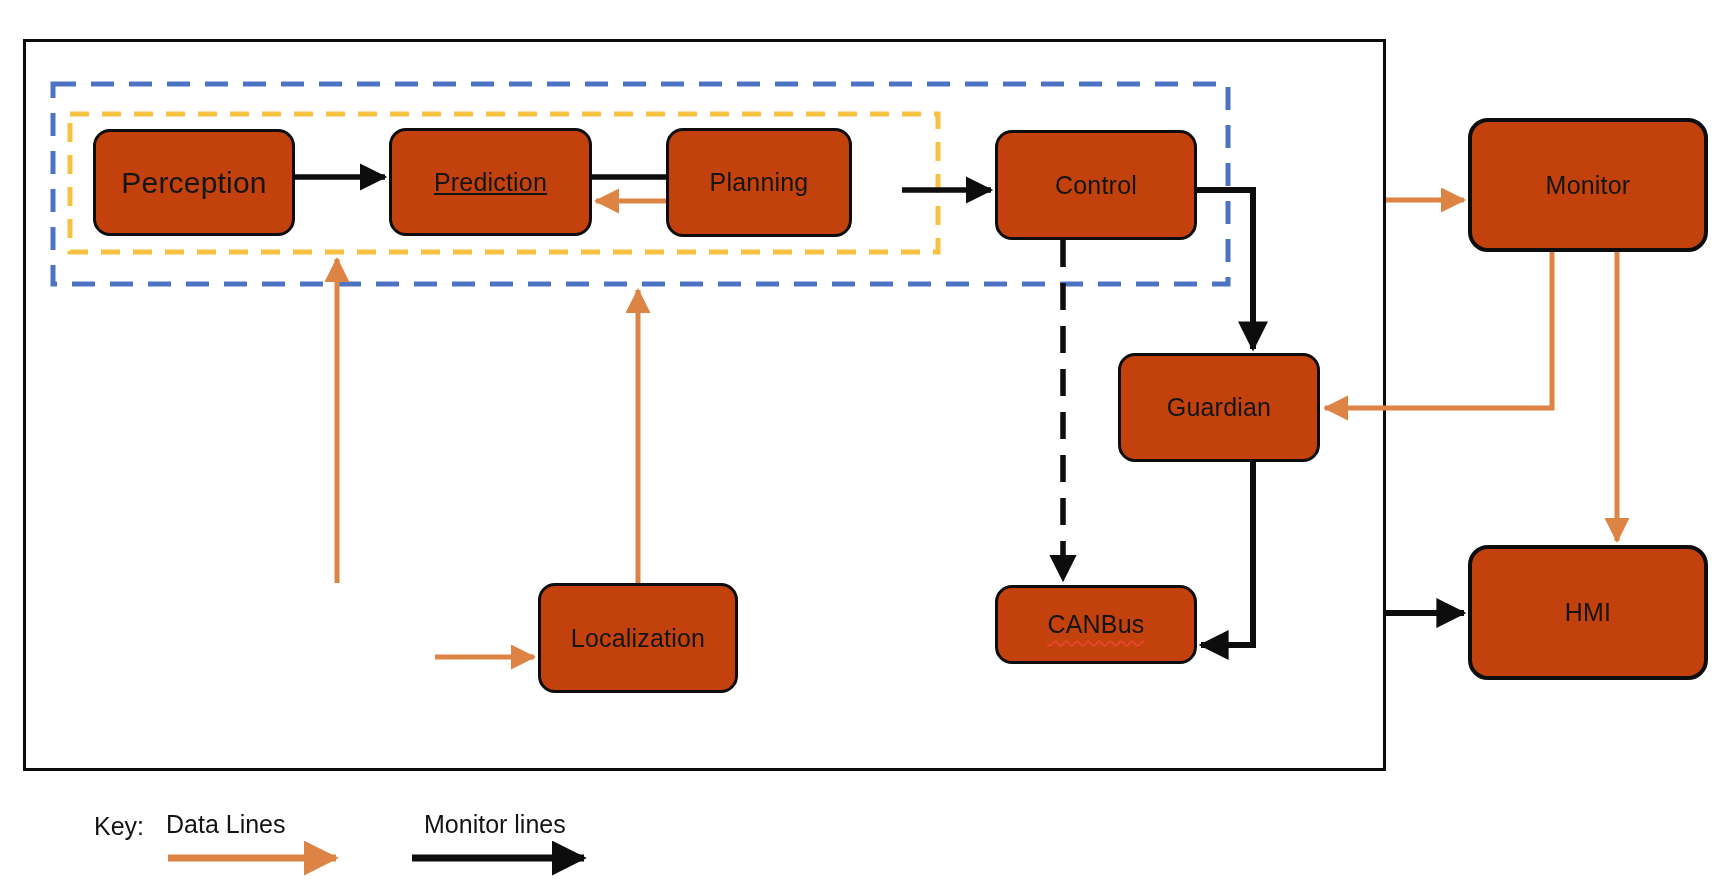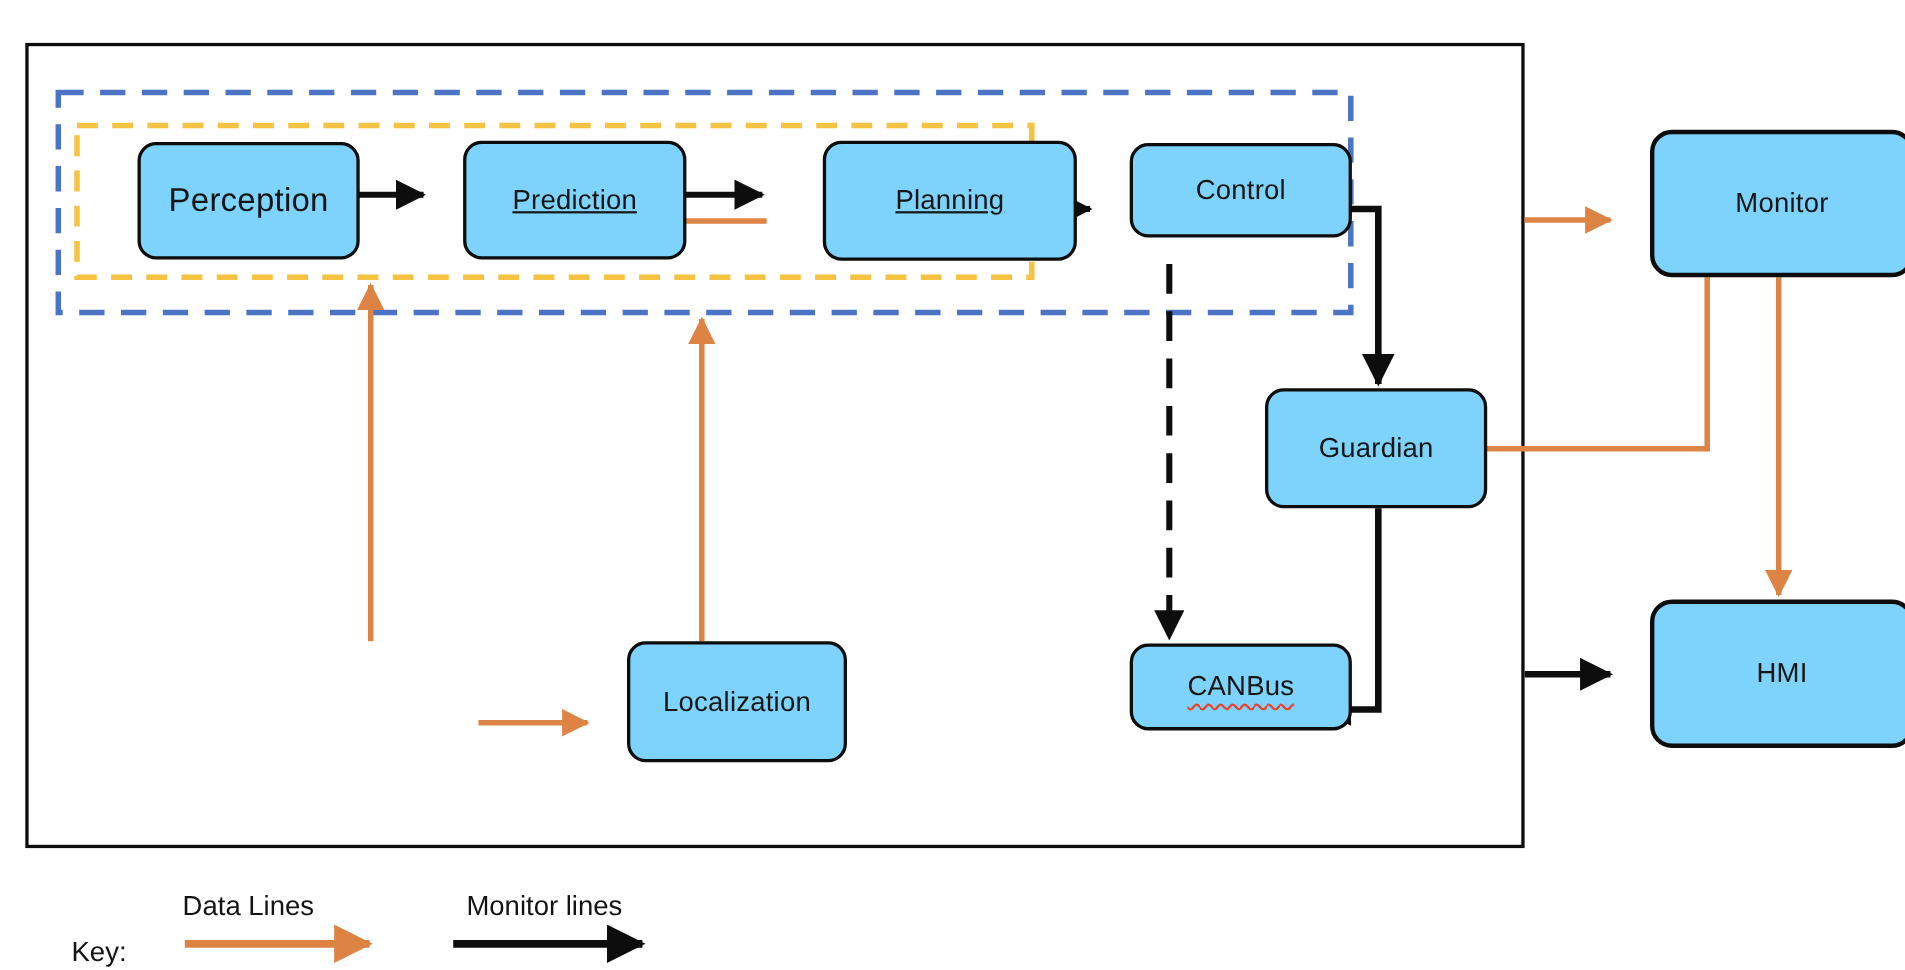--- a/index.html
+++ b/index.html
@@ -19,30 +19,29 @@
   .stage svg.wires {
     position: absolute;
     left: 0;
     top: 0;
     z-index: 1;
   }
   .node {
     position: absolute;
     z-index: 2;
     box-sizing: border-box;
-    background: #7dd3fc;
+    background: #c2410c;
     border: 3px solid #0d0d0d;
     border-radius: 17px;
     display: flex;
     align-items: center;
     justify-content: center;
     font-size: 25px;
     color: #151515;
     letter-spacing: 0.2px;
-    margin-left: 32px;
   }
   .node.big-label { font-size: 30px; }
   .node.thick { border-width: 4px; border-radius: 20px; }
   .squiggle {
     text-decoration-line: underline;
     text-decoration-style: wavy;
     text-decoration-color: var(--c-red-squiggle, #e8442e);
     text-decoration-thickness: 1.5px;
     text-underline-offset: 7px;
   }
@@ -96,25 +95,25 @@
   </svg>
 
   <div class="node big-label" style="left:93px;  top:129px; width:202px; height:107px;">
     <span>Perception</span>
   </div>
 
   <div class="node" style="left:389px; top:128px; width:203px; height:108px;text-decoration:underline;">
     <span>Prediction</span>
   </div>
 
-  <div class="node" style="left:716px; top:128px; width:231px; height:109px;text-decoration:underline;">
+  <div class="node" style="left:666px; top:128px; width:186px; height:109px;">
     <span>Planning</span>
   </div>
 
-  <div class="node" style="left:995px; top:130px; width:202px; height:86px;">
+  <div class="node" style="left:995px; top:130px; width:202px; height:110px;">
     <span>Control</span>
   </div>
 
   <div class="node thick" style="left:1468px; top:118px; width:240px; height:134px;">
     <span>Monitor</span>
   </div>
 
   <div class="node" style="left:1118px; top:353px; width:202px; height:109px;text-align:center;">
     <span>Guardian</span>
   </div>
@@ -125,17 +124,17 @@
 
 
   <div class="node" style="left:538px; top:583px; width:200px; height:110px;">
     <span>Localization</span>
   </div>
 
   <div class="node thick" style="left:1468px; top:545px; width:240px; height:135px;">
     <span>HMI</span>
   </div>
 
-  <div class="legend-text" style="left:65px; top:812px;margin-top:40px;">Key:</div>
+  <div class="legend-text" style="left:94px; top:812px;">Key:</div>
   <div class="legend-text" style="left:166px; top:810px;">Data Lines</div>
   <div class="legend-text" style="left:424px; top:810px;">Monitor lines</div>
 
 </div>
 
 </body></html>

